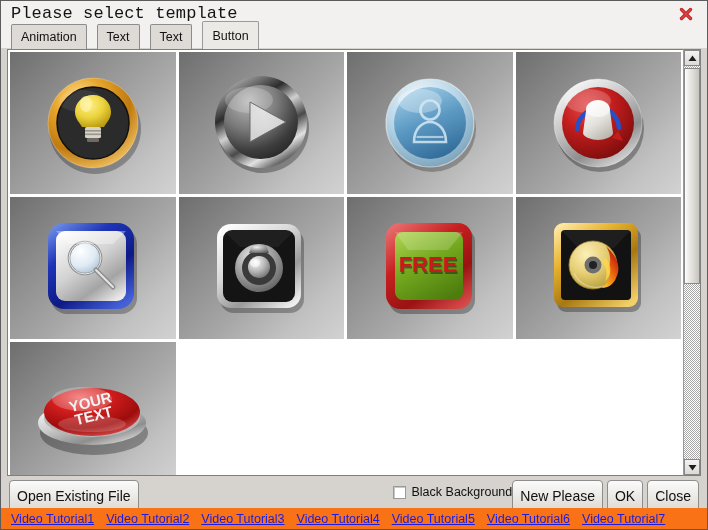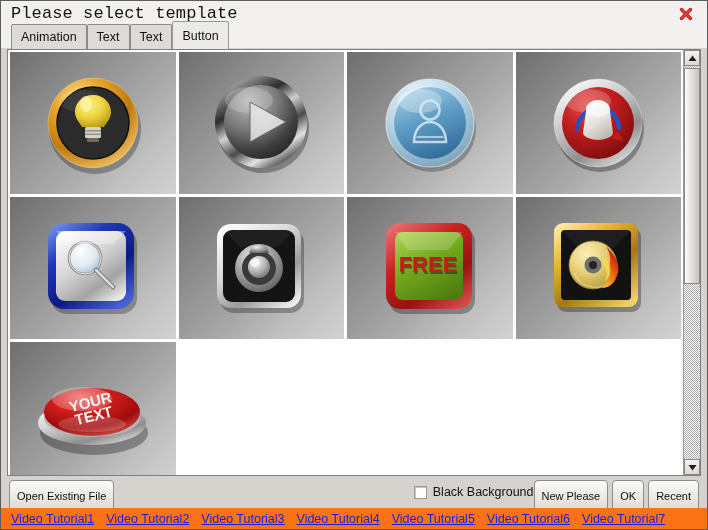--- a/index.html
+++ b/index.html
@@ -65,21 +65,21 @@
   #tabstrip::after {
     content: "";
     position: absolute;
     left: 0; right: 0; bottom: 0;
     height: 1px;
     background: #d6d3ce;
   }
   .tab {
     height: 21px;
     padding: 12px 9px;
-    margin-right: 0;
+    margin-right: 10px;
     font-size: 12.5px;
     color: #121212;
     display: flex;
     align-items: center;
     justify-content: center;
     background: #dedbd6;
     border: 1px solid #8c8c8c;
     border-bottom: none;
     border-radius: 2px 2px 0 0;
     cursor: pointer;
@@ -173,21 +173,21 @@
     flex: 0 0 32px;
     height: 32px;
     display: flex;
     align-items: center;
     padding: 0 8px;
     background: #d6d3ce;
   }
   .btn {
     height: 32px;
     padding: 0 7px;
-    font-size: 11px;
+    font-size: 14px;
     color: #111;
     font-family: "Liberation Sans", sans-serif;
     background: linear-gradient(180deg,#fbfbfa 0%,#eeece8 45%,#ddd9d3 100%);
     border: 1px solid #8d8d8d;
     border-radius: 4px;
     cursor: pointer;
     display: flex; align-items: center; justify-content: center;
     white-space: nowrap;
     margin-right: 4px;
     margin-top: 7px;
@@ -553,21 +553,21 @@
 
   <div id="actionbar">
     <div class="btn">Open Existing File</div>
     <div id="spacer"></div>
     <div id="chk-wrap">
       <div id="chk-box"></div>
       <span id="chk-label">Black Background</span>
     </div>
     <div class="btn">New Please</div>
     <div class="btn">OK</div>
-    <div class="btn" style="margin-right:0">Recent</div>
+    <div class="btn" style="margin-right:0">Close</div>
   </div>
 
   <div id="linkbar">
     <span class="tut-link">Video Tutorial1</span>
     <span class="tut-link">Video Tutorial2</span>
     <span class="tut-link">Video Tutorial3</span>
     <span class="tut-link">Video Tutorial4</span>
     <span class="tut-link">Video Tutorial5</span>
     <span class="tut-link">Video Tutorial6</span>
     <span class="tut-link">Video Tutorial7</span>

